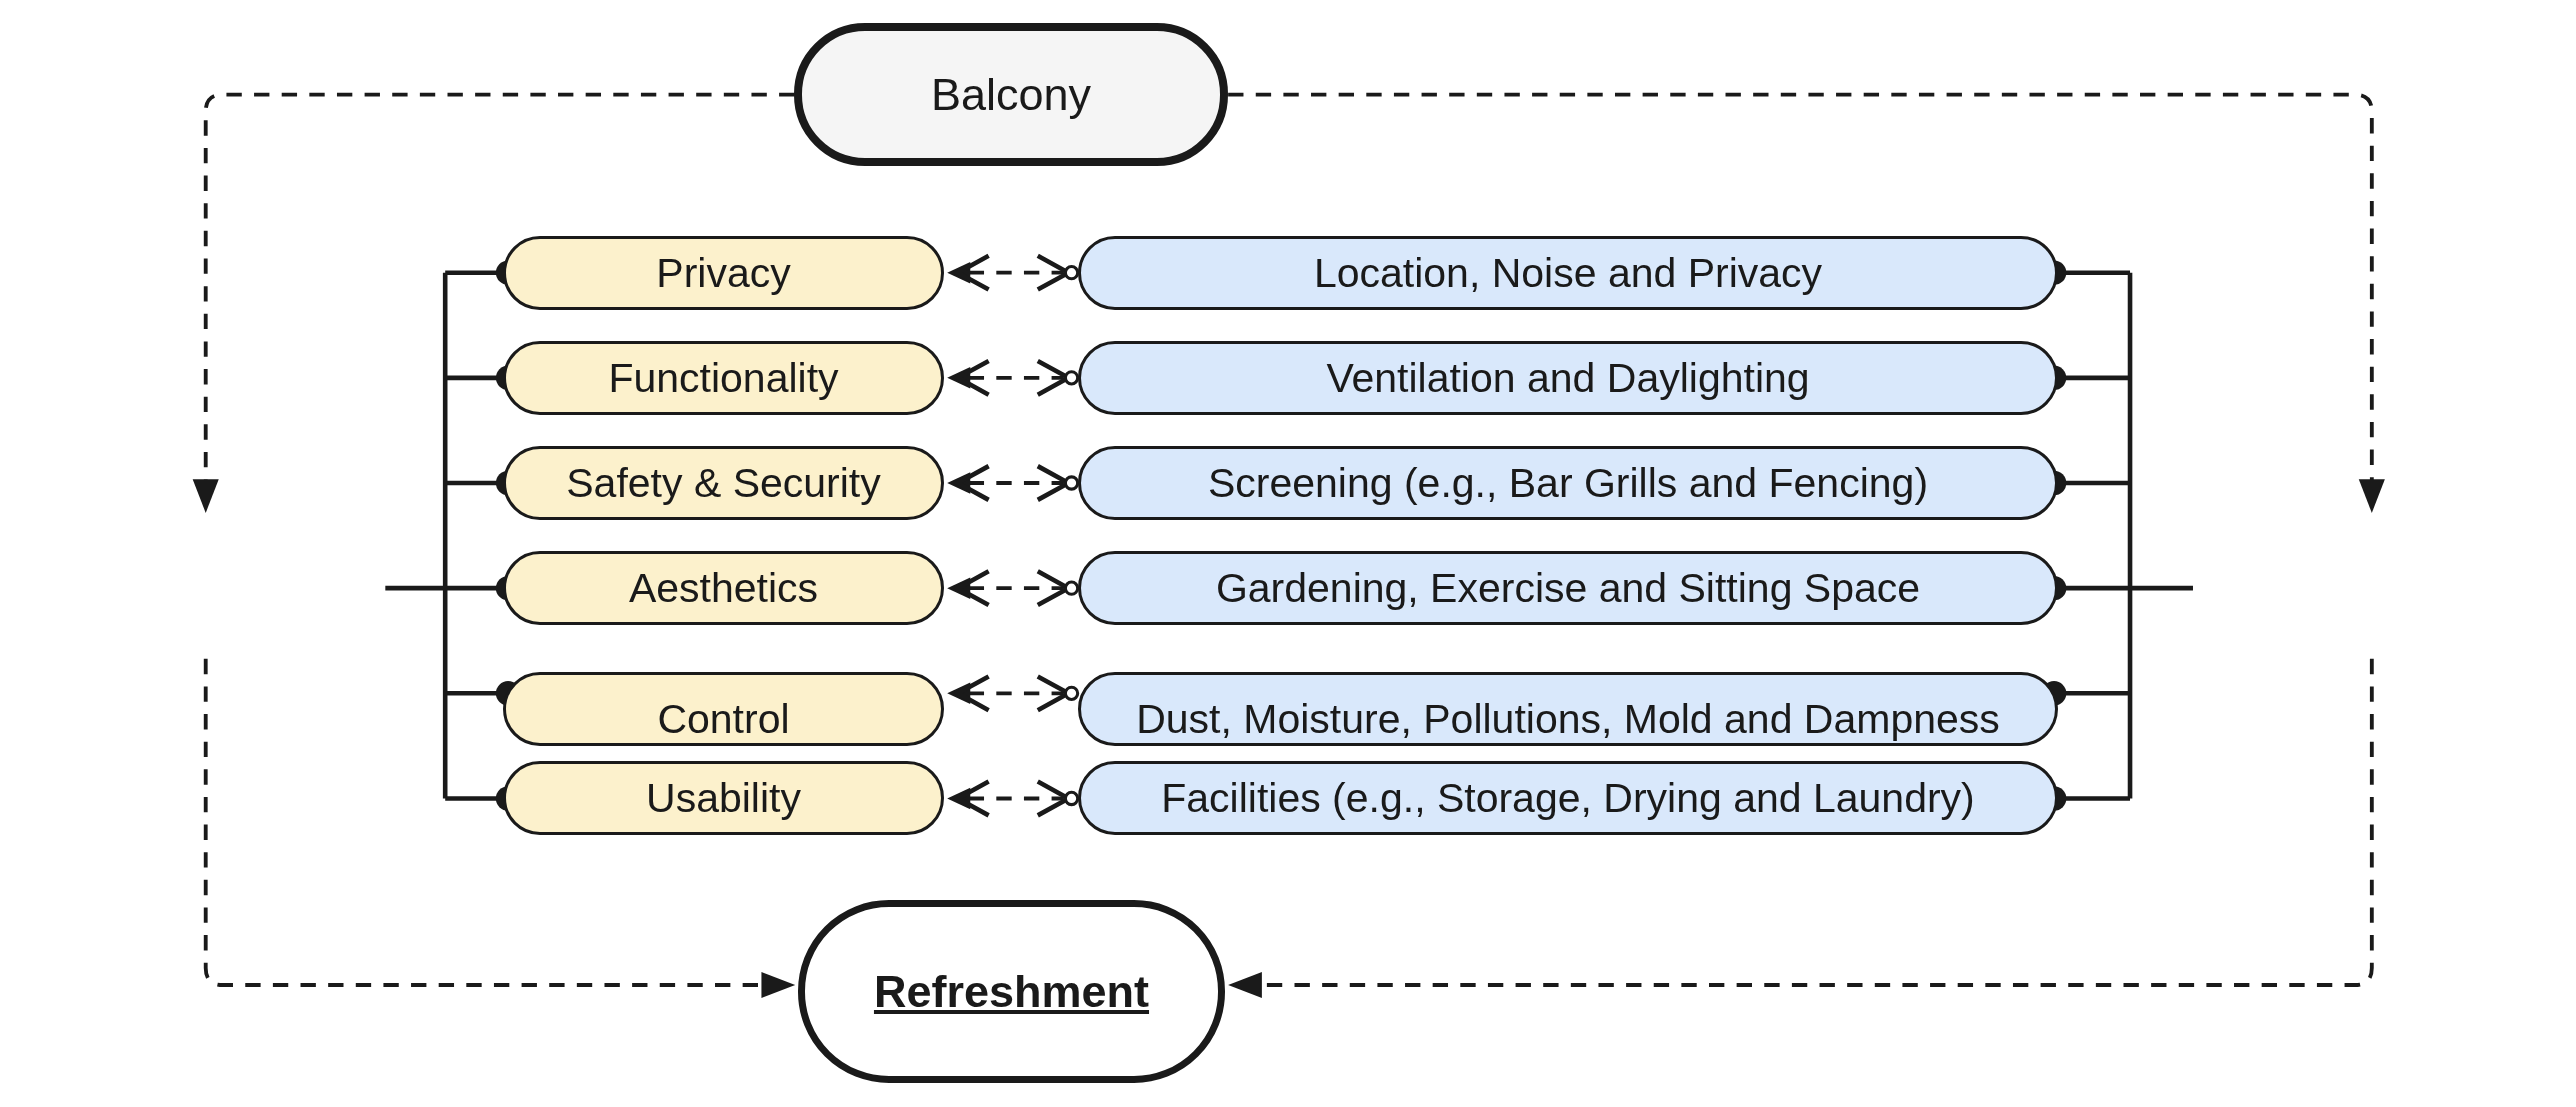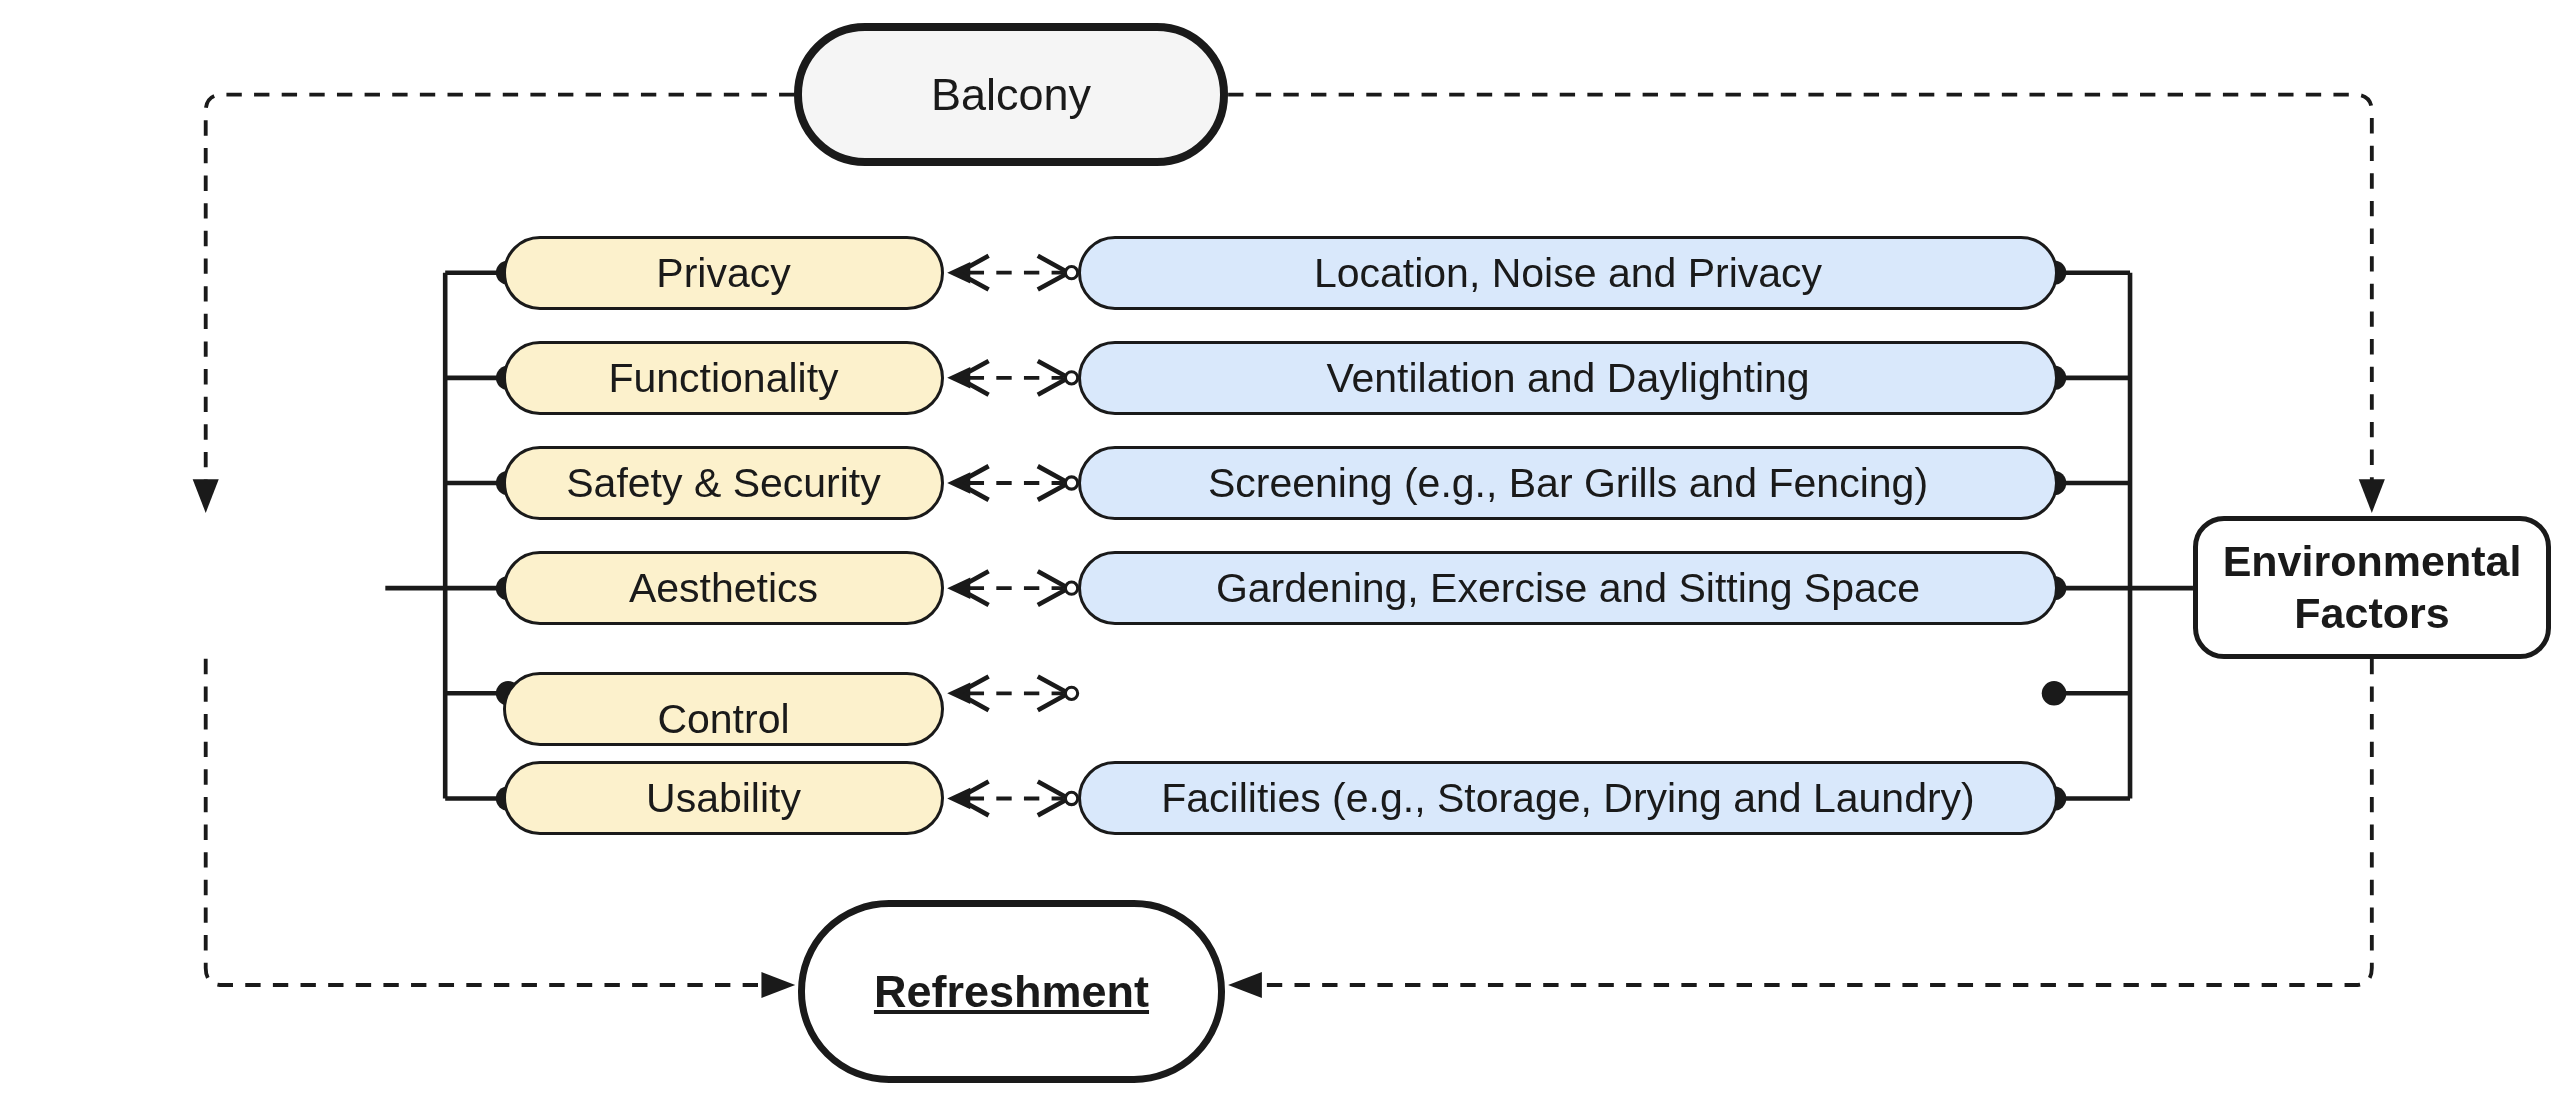--- a/index.html
+++ b/index.html
@@ -152,23 +152,20 @@
       <polyline class="chev" points="1352,1018 1392,1040 1352,1062"></polyline>
       <circle class="tipcircle" cx="1396" cy="1040" r="8"></circle>
     </g>
   </svg>
 
   <div class="node" id="balcony">
     <span>Balcony</span>
   </div>
 
 
-  <div class="node" id="environmental">
-    <span>Environmental Factors</span>
-  </div>
 
   <div class="node" id="refreshment">
     <span>Refreshment</span>
   </div>
 
   <div class="pill sp r0">
     <span>Privacy</span>
   </div>
   <div class="pill env r0">
     <span>Location, Noise and Privacy</span>
@@ -191,20 +188,23 @@
   <div class="pill sp r3">
     <span>Aesthetics</span>
   </div>
   <div class="pill env r3">
     <span>Gardening, Exercise and Sitting Space</span>
   </div>
 
   <div class="pill sp r4">
     <span>Control</span>
   </div>
+  <div class="pill env r4">
+    <span>Dust, Moisture, Pollutions, Mold and Dampness</span>
+  </div>
 
   <div class="pill sp r5">
     <span>Usability</span>
   </div>
   <div class="pill env r5">
     <span>Facilities (e.g., Storage, Drying and Laundry)</span>
   </div>
 
 </div>
 

